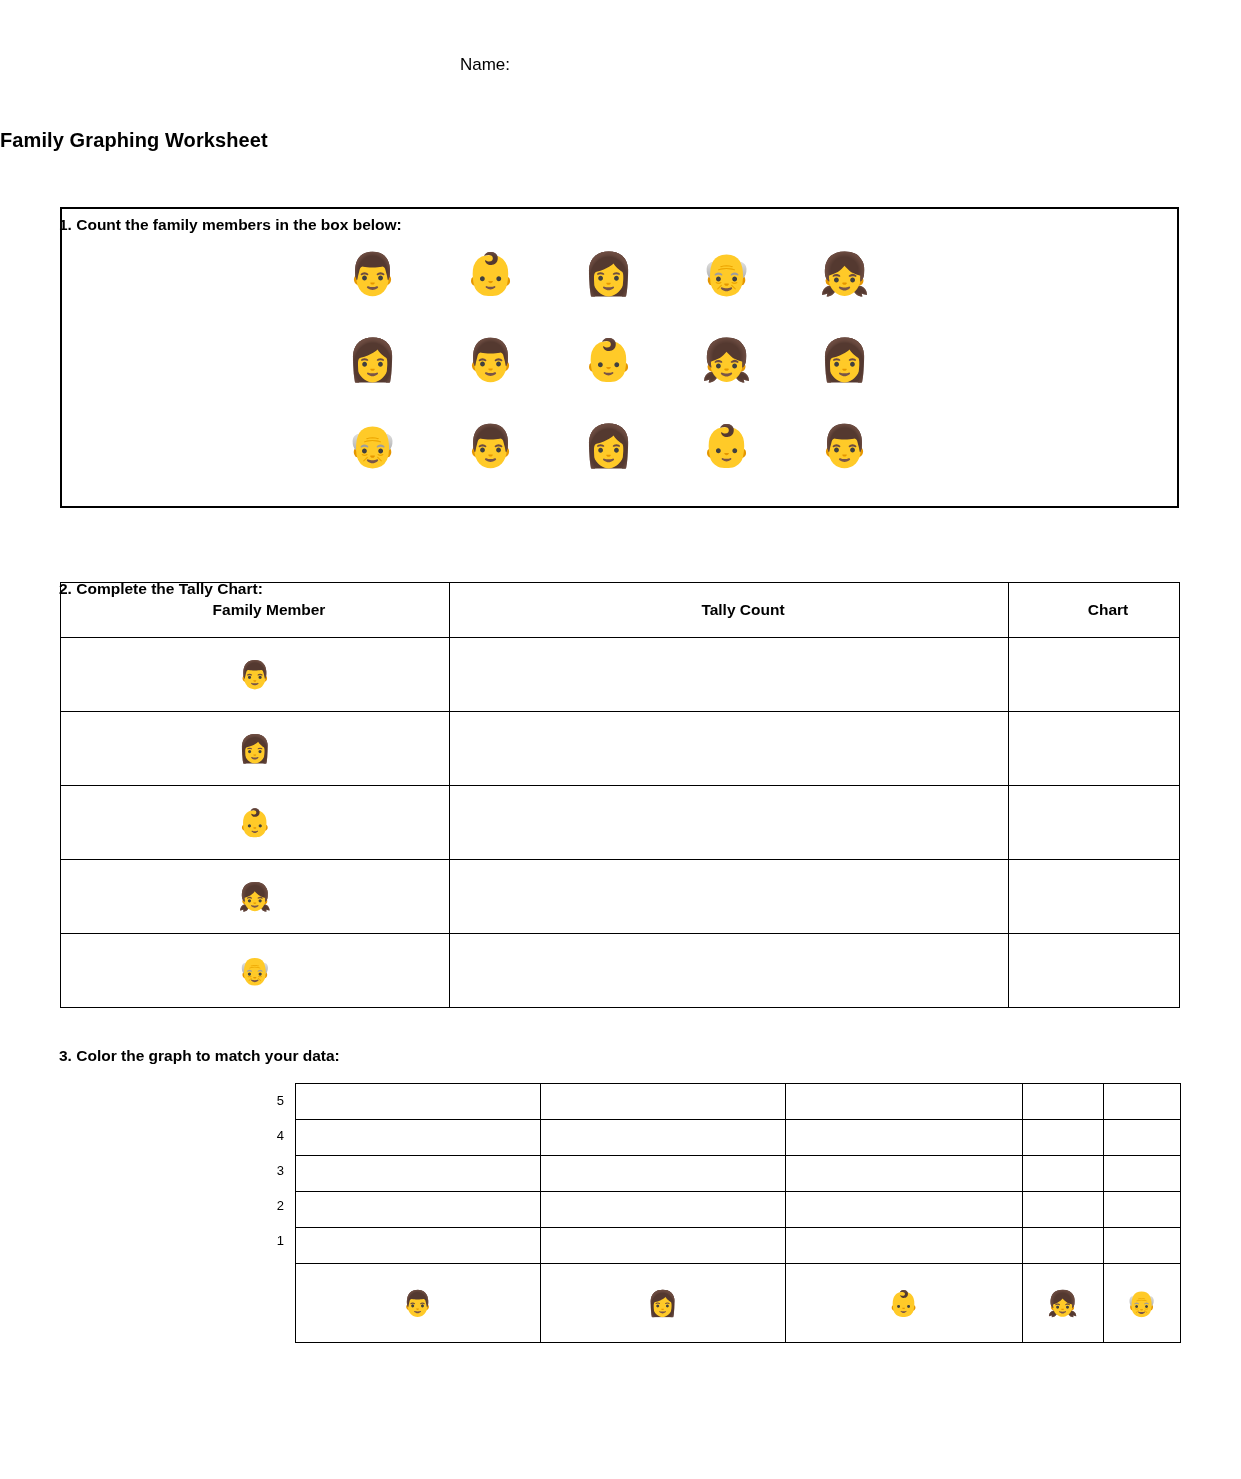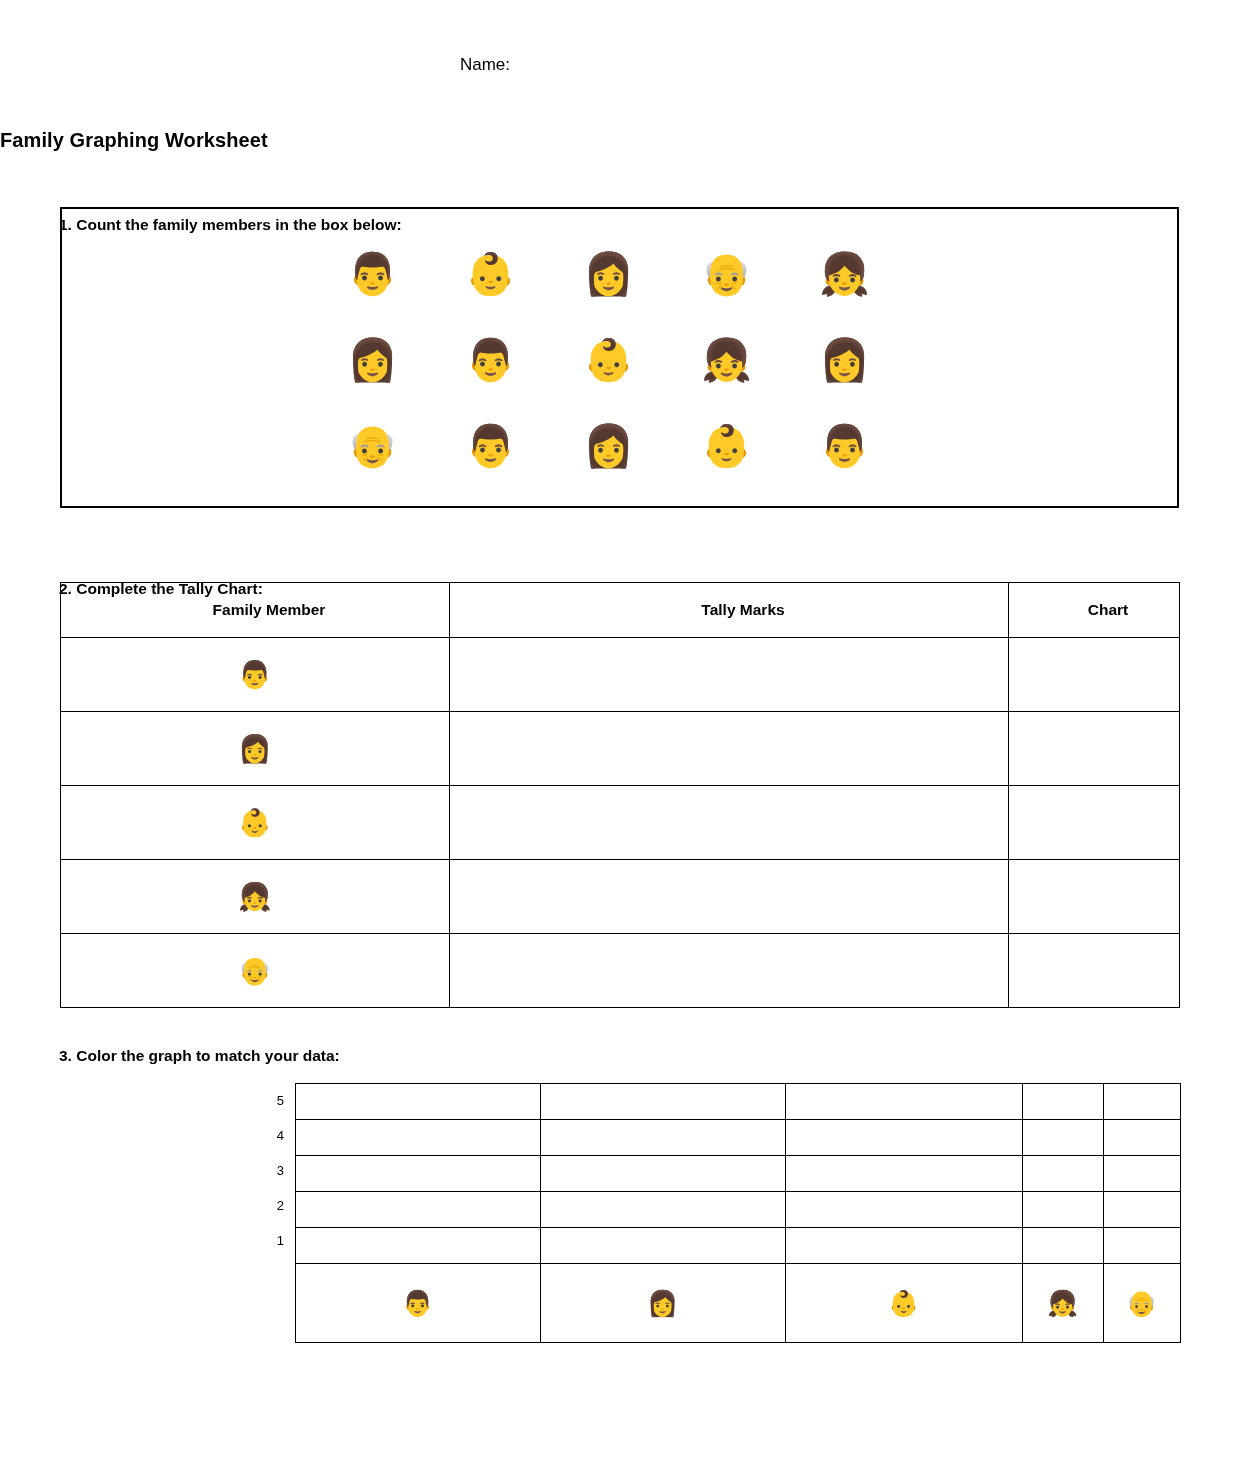--- a/index.html
+++ b/index.html
@@ -235,21 +235,21 @@
 
 <table class="tally-table">
   <colgroup>
     <col class="col-member">
       <col class="col-tally">
       <col class="col-total">
   </colgroup>
   <thead>
     <tr>
       <th>Family Member</th>
-      <th>Tally Marks</th>
+      <th>Tally Count</th>
       <th>Chart</th>
     </tr>
   </thead>
   <tbody>
     <tr>
       <td><span class="tally-emoji">👨</span></td>
       <td></td>
       <td></td>
     </tr>
     <tr>

